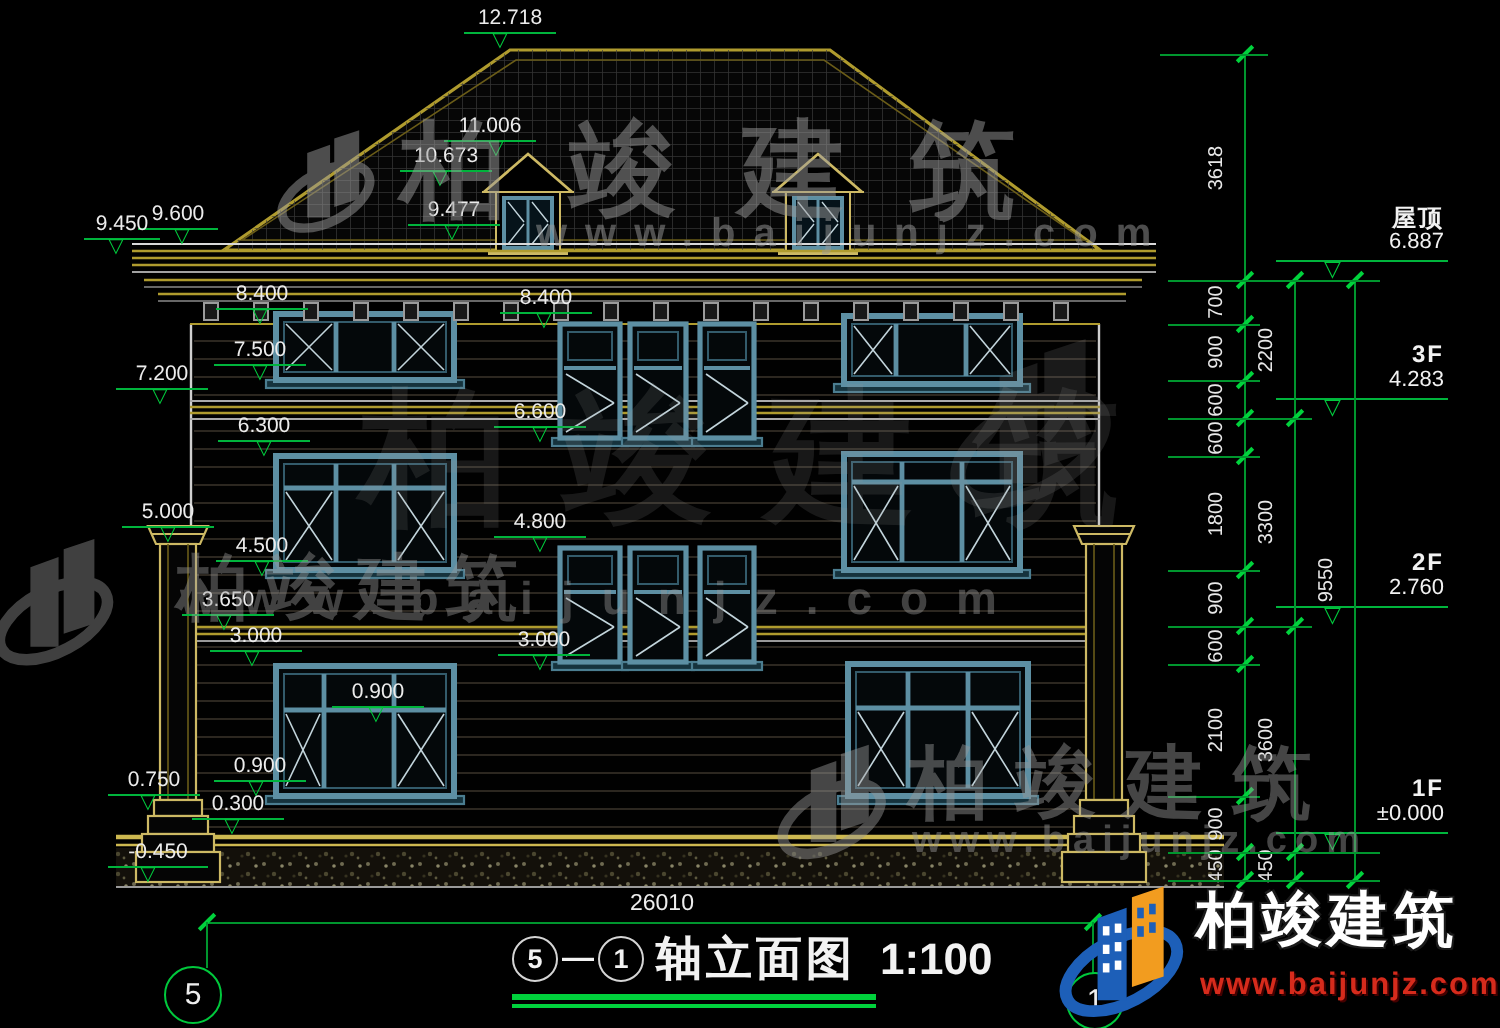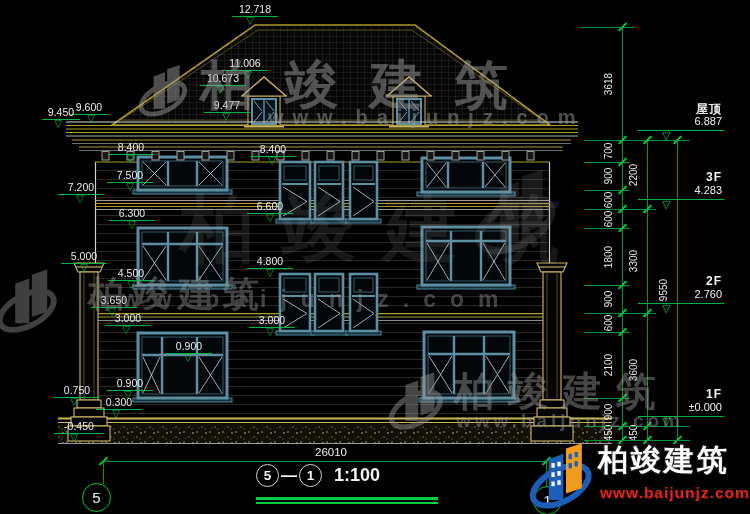--- a/index.html
+++ b/index.html
@@ -22,21 +22,21 @@
   .tick{position:absolute;width:11px;height:2px;background:#00d23c;transform:rotate(-45deg);}
   .seg{position:absolute;width:44px;height:12px;line-height:12px;color:#e8e8e8;font-size:10px;
        text-align:center;transform:rotate(-90deg);white-space:nowrap;}
   .dim-total{position:absolute;left:291px;top:446px;width:80px;text-align:center;color:#ededed;font-size:11.5px;}
   
   .titlebar{position:absolute;left:256px;top:464px;display:flex;align-items:center;color:#f2f2f2;}
   .tcirc{width:21px;height:21px;border:1.5px solid #d5d5d5;border-radius:50%;font-size:13.5px;
          line-height:21px;text-align:center;font-weight:bold;flex:none;}
   .tdash{font-size:16px;font-weight:bold;margin:0 2px;}
   .tname{font-size:23px;font-weight:bold;margin-left:6px;letter-spacing:2px;}
-  .tscale{font-size:18px;font-weight:bold;margin-left:12px;}
+  .tscale{font-size:22px;font-weight:bold;margin-left:12px;}
   .tline{position:absolute;background:#00d23c;}
   .bub{position:absolute;width:27px;height:27px;border:1.6px solid #00c83c;border-radius:50%;
        color:#eee;font-size:15px;line-height:27px;text-align:center;}
   
   .wm{position:absolute;color:#9a9a9a;}
   .wm span{position:absolute;white-space:nowrap;font-weight:bold;}
   .wm-logo{position:absolute;}
   .wm1{left:138px;top:50px;opacity:.5;}
   .wm1 .wm-logo{left:0;top:8px;width:52px;height:62px;}
   .wm1 .wm-brand{left:62px;top:0;font-size:53px;letter-spacing:32px;}
@@ -377,20 +377,21 @@
   <div class="vline" style="left:546px;top:461px;height:26px;"></div>
   <div class="dim-total">26010</div>
 
   <div class="bub" style="left:82px;top:483px;">5</div>
   <div class="bub" style="left:533px;top:486px;">1</div>
 
   <div class="titlebar">
     <span class="tcirc">5</span>
     <span class="tdash">—</span>
     <span class="tcirc">1</span>
+    <span class="tname">轴立面图</span>
     <span class="tscale">1:100</span>
   </div>
   <div class="tline" style="left:256px;top:497px;width:182px;height:3px;"></div>
   <div class="tline" style="left:256px;top:502px;width:182px;height:2px;"></div>
 
   <div id="wmlayer">
     <div class="wm wm2a">
       <span class="wm-brand">柏竣建筑</span>
       
     </div>

